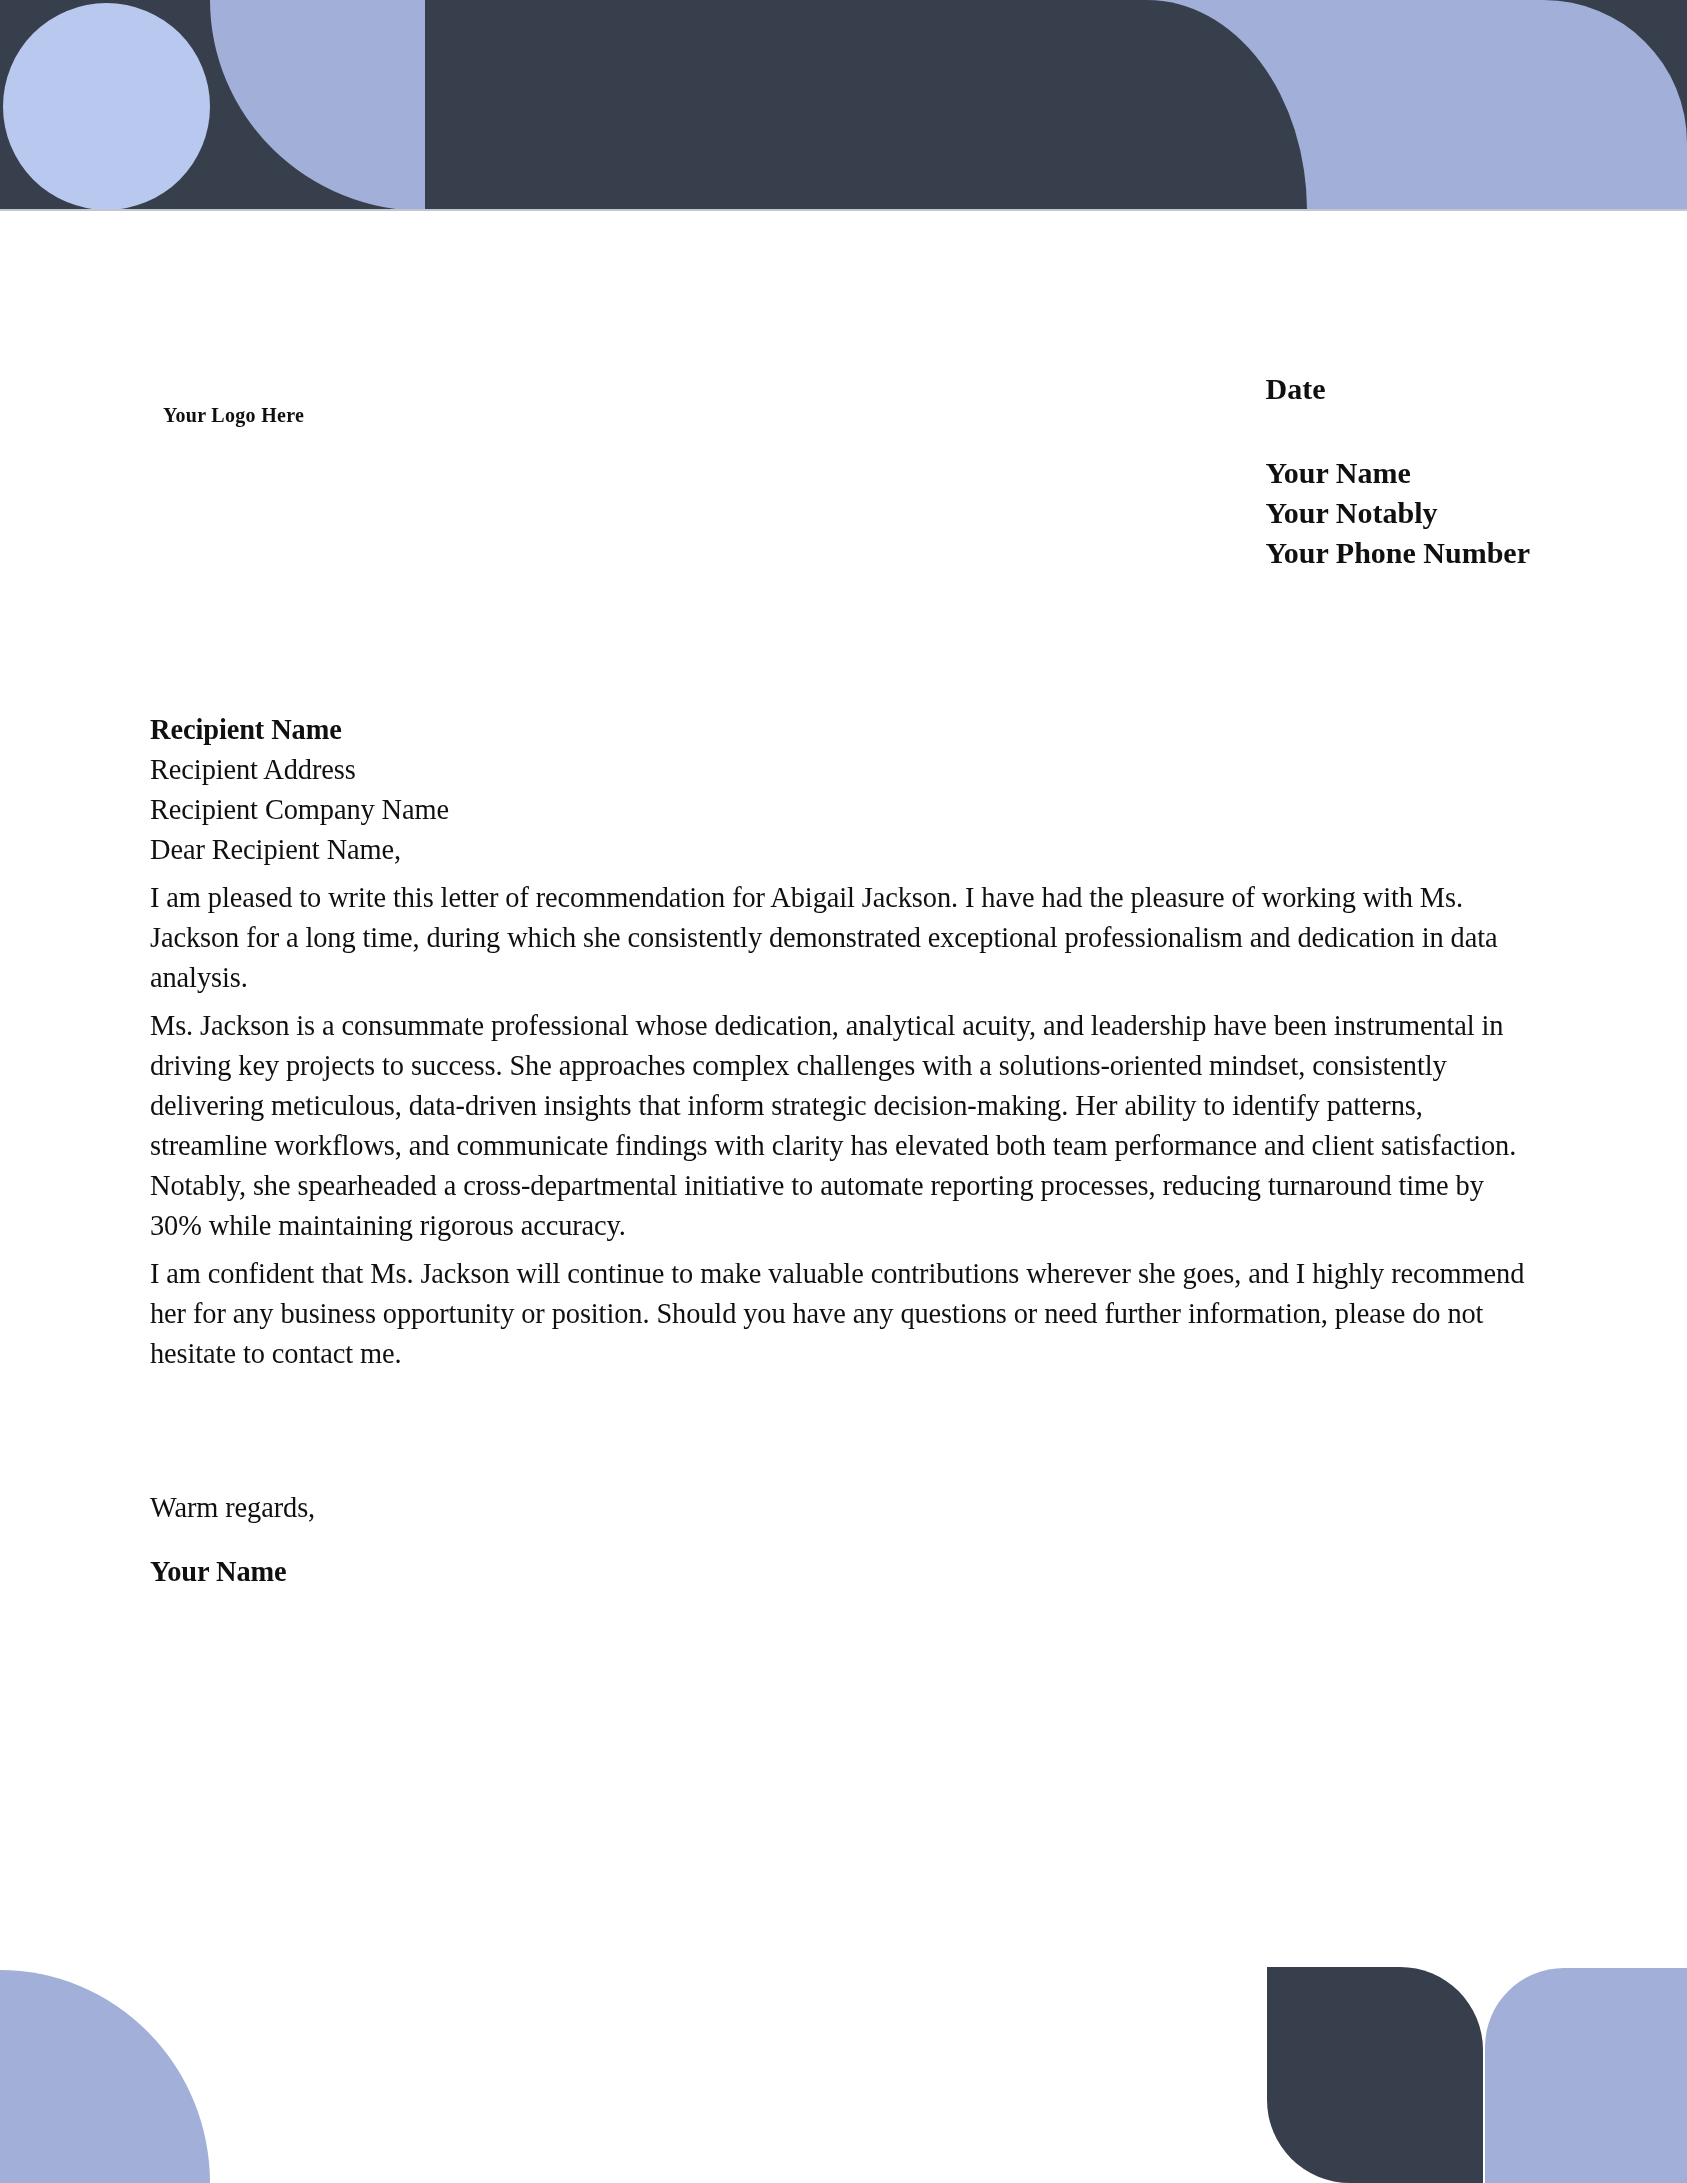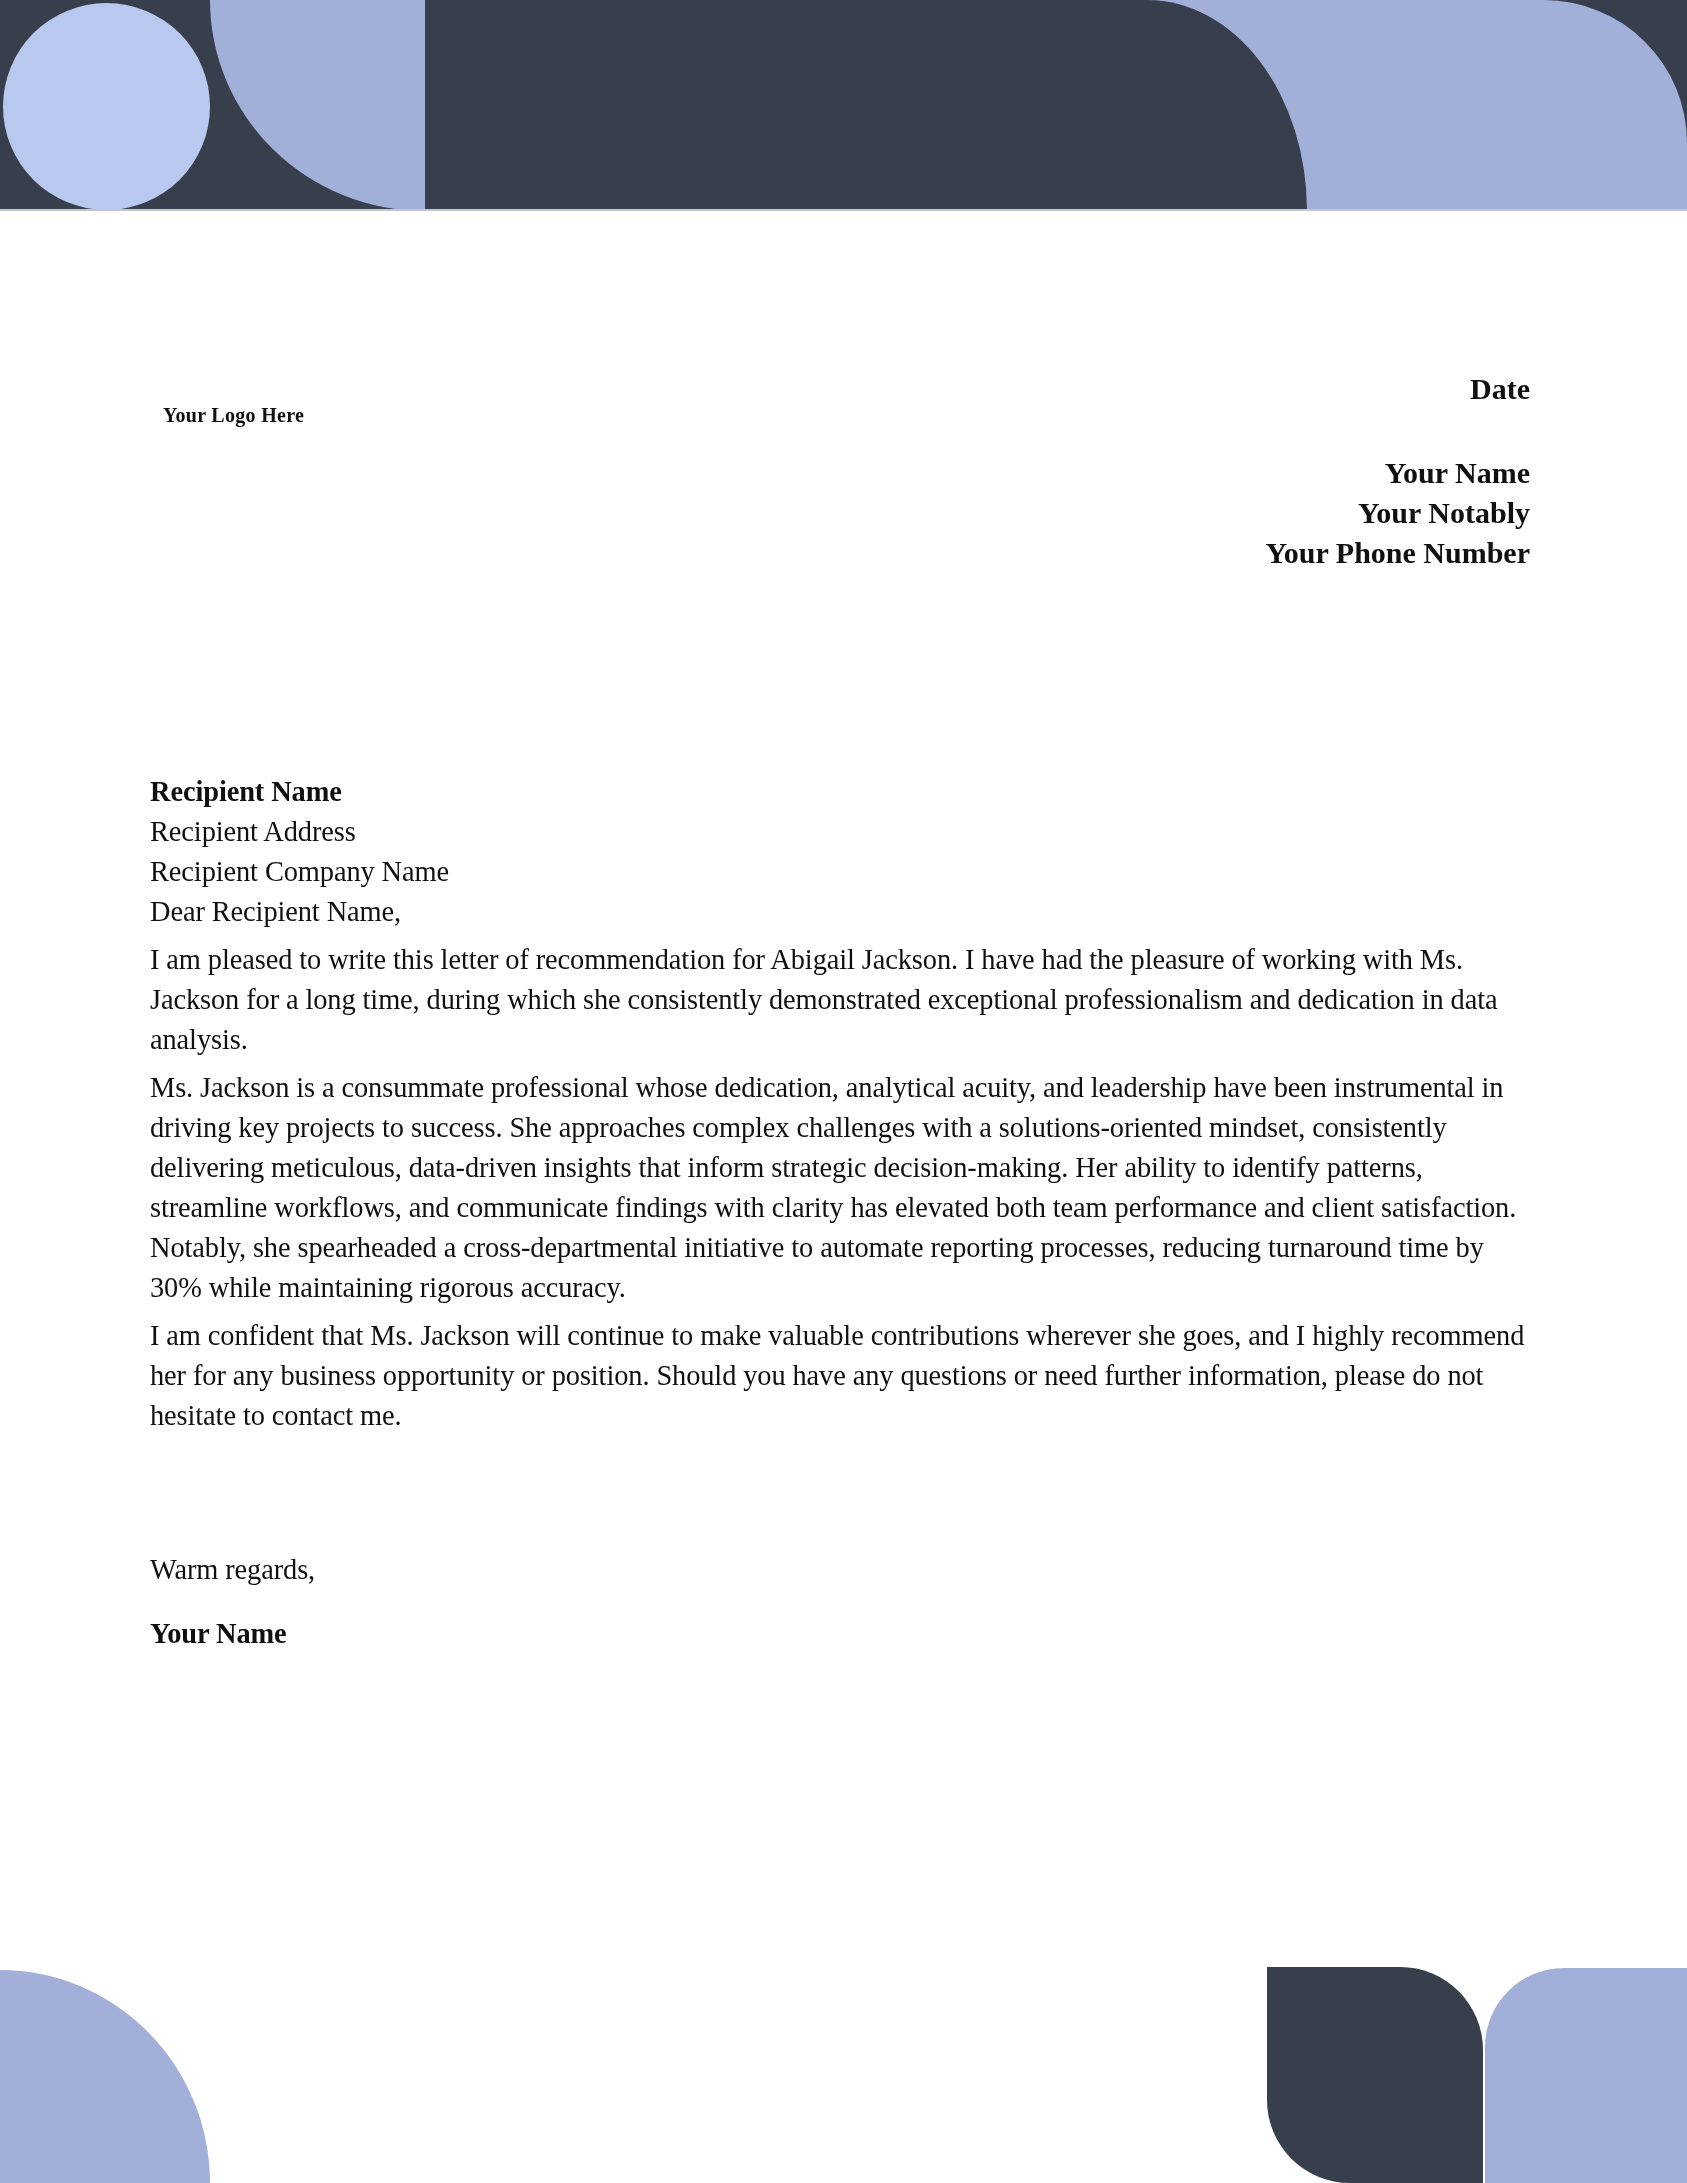--- a/index.html
+++ b/index.html
@@ -49,29 +49,28 @@
   }
 
   
   .logo{
     position:absolute;left:163px;top:404px;
     font-size:20px;font-weight:700;letter-spacing:0.3px;
     white-space:nowrap;
   }
   .sender{
     position:absolute;right:157px;top:369px;
-    text-align:right;
     font-size:30px;font-weight:700;line-height:40px;
     white-space:nowrap;
   }
   .sender .date{margin-bottom:44px;}
 
   
   .letter{
-    position:absolute;left:150px;top:772px;width:1389px;
+    position:absolute;left:150px;top:710px;width:1389px;
     font-size:28.4px;line-height:40px;letter-spacing:-0.1px;
   }
   .letter .recipient-name{font-weight:700;}
   .letter .salutation{}
   .letter p.body-par{margin:8px 0 0 0;}
   .letter .closing{margin-top:114px;}
   .letter .signature{margin-top:24px;font-weight:700;}
 
   
   .foot-left{

